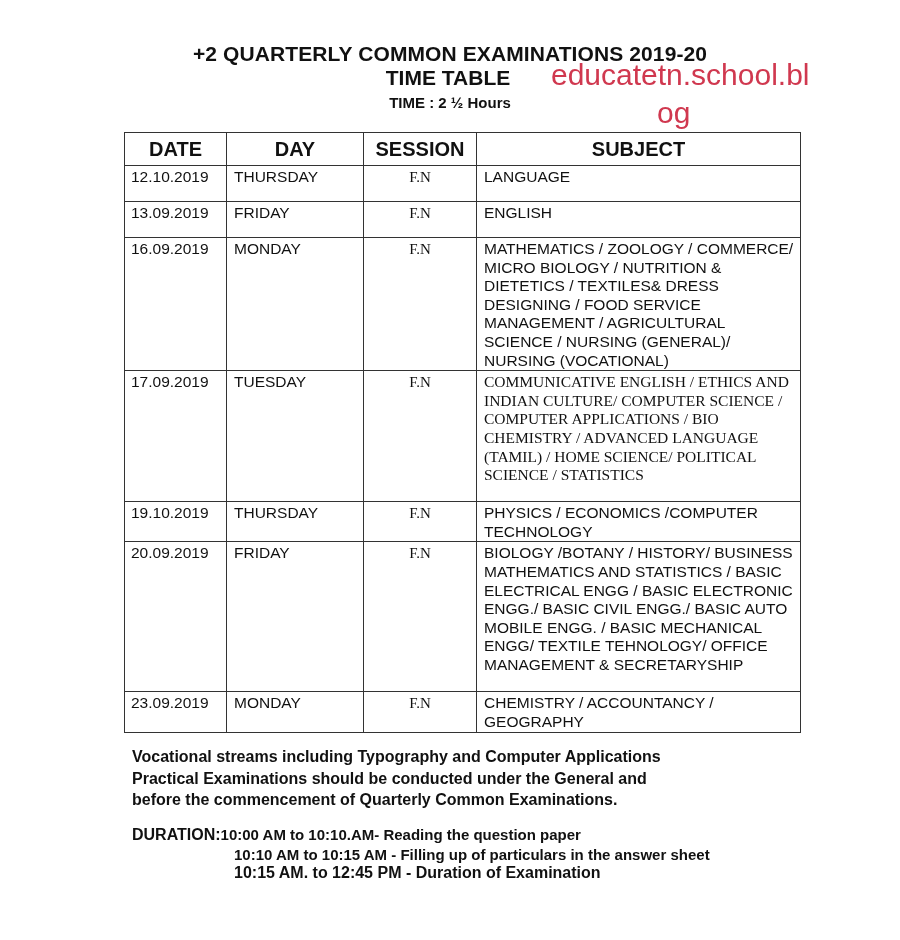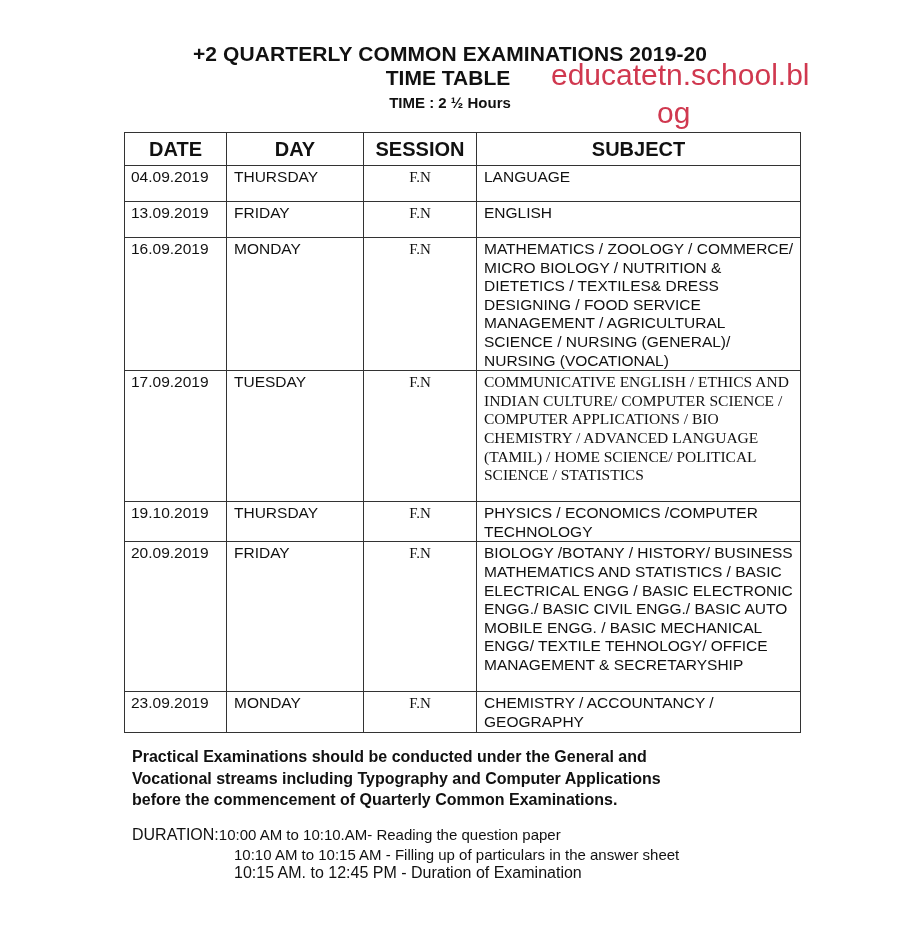--- a/index.html
+++ b/index.html
@@ -13,21 +13,21 @@
   #wm2 { left:657px; top:96px; }
   table { position:absolute; left:124px; top:132px; width:676px; border-collapse:collapse; table-layout:fixed;padding-left:28px; }
   th, td { border:1px solid #333; vertical-align:top; font-size:15.5px; line-height:18.6px; padding:0; }
   th { font-size:20px; font-weight:bold; text-align:center; height:32px; vertical-align:middle; }
   td.date { padding:2px 0 0 6px; }
   td.day { padding:2px 0 0 7px; }
   td.sess { text-align:center; font-family:"Liberation Serif", serif; font-size:15px; padding-top:2px; }
   td.subj { padding:2px 4px 0 7px; }
   td.subj.serif { font-family:"Liberation Serif", serif; font-size:15.5px; }
   .note { position:absolute; left:132px; top:746px; font-weight:bold; font-size:16px; line-height:21.5px; }
-  .dur { position:absolute; left:132px; font-weight:normal; font-size:15px;text-align:right; }
+  .dur { position:absolute; left:132px; font-weight:bold; font-size:15px;text-align:right; }
   #d1 { top:826px; }
   #d2 { top:846px; left:234px; }
   #d3 { top:864px; left:234px; font-size:16px; }
 </style>
 </head>
 <body>
 
 <div id="t1" class="title">+2 QUARTERLY COMMON EXAMINATIONS 2019-20</div>
 <div id="t2" class="title">TIME TABLE</div>
 <div id="t3" class="title">TIME : 2 ½ Hours</div>
@@ -45,21 +45,21 @@
   <thead>
     <tr>
       <th>DATE</th>
       <th>DAY</th>
       <th>SESSION</th>
       <th>SUBJECT</th>
     </tr>
   </thead>
   <tbody>
     <tr style="height:36px">
-      <td class="date">04.09.2019</td>
+      <td class="date">12.10.2019</td>
       <td class="day">THURSDAY</td>
       <td class="sess">F.N</td>
       <td class="subj">LANGUAGE</td>
     </tr>
     <tr style="height:36px">
       <td class="date">13.09.2019</td>
       <td class="day">FRIDAY</td>
       <td class="sess">F.N</td>
       <td class="subj">ENGLISH</td>
     </tr>
@@ -90,20 +90,20 @@
     <tr style="height:38px">
       <td class="date">23.09.2019</td>
       <td class="day">MONDAY</td>
       <td class="sess">F.N</td>
       <td class="subj">CHEMISTRY / ACCOUNTANCY / GEOGRAPHY</td>
     </tr>
   </tbody>
 </table>
 
 <div class="note">
+  <div>Vocational streams including Typography and Computer Applications</div>
   <div>Practical Examinations should be conducted under the General and</div>
-  <div>Vocational streams including Typography and Computer Applications</div>
   <div>before the commencement of Quarterly Common Examinations.</div>
 </div>
 
 <div id="d1" class="dur"><span style="font-size:16px">DURATION:</span><span>10:00 AM  to 10:10.AM- Reading the question paper</span></div>
 <div id="d2" class="dur">10:10 AM to 10:15 AM - Filling up of particulars in the answer  sheet</div>
 <div id="d3" class="dur">10:15 AM. to  12:45 PM - Duration of Examination</div>
 
 </body></html>

